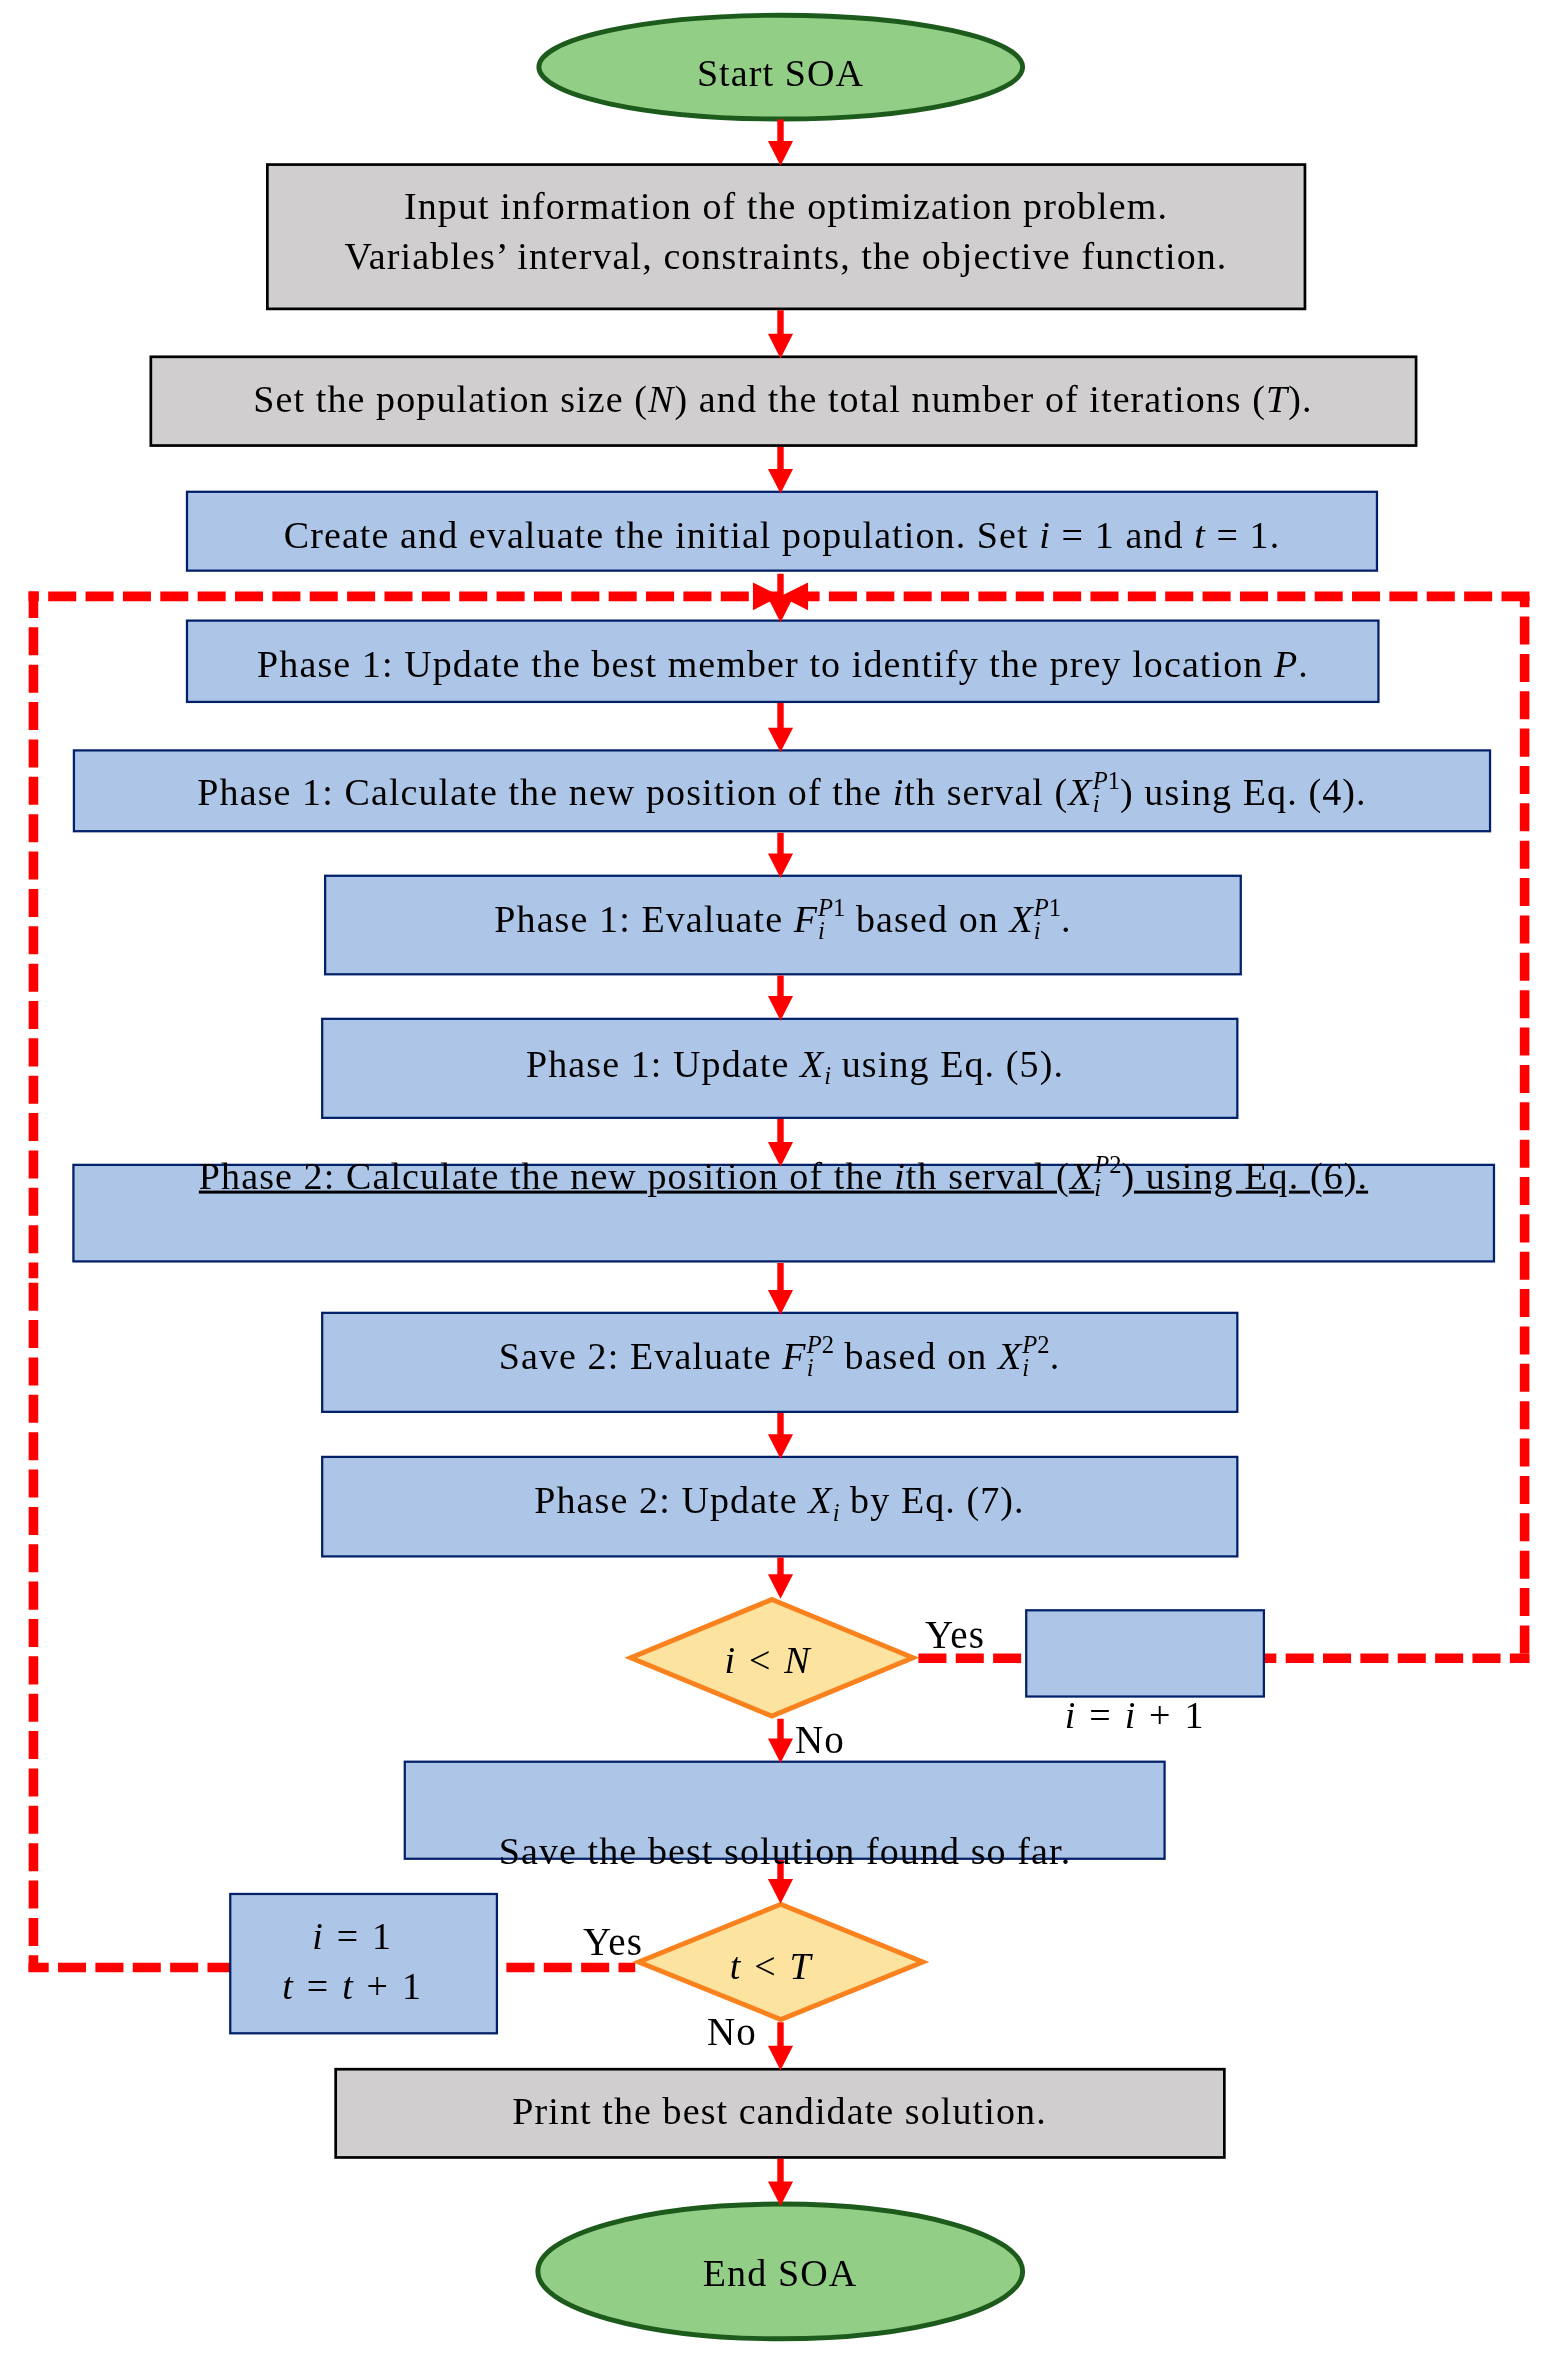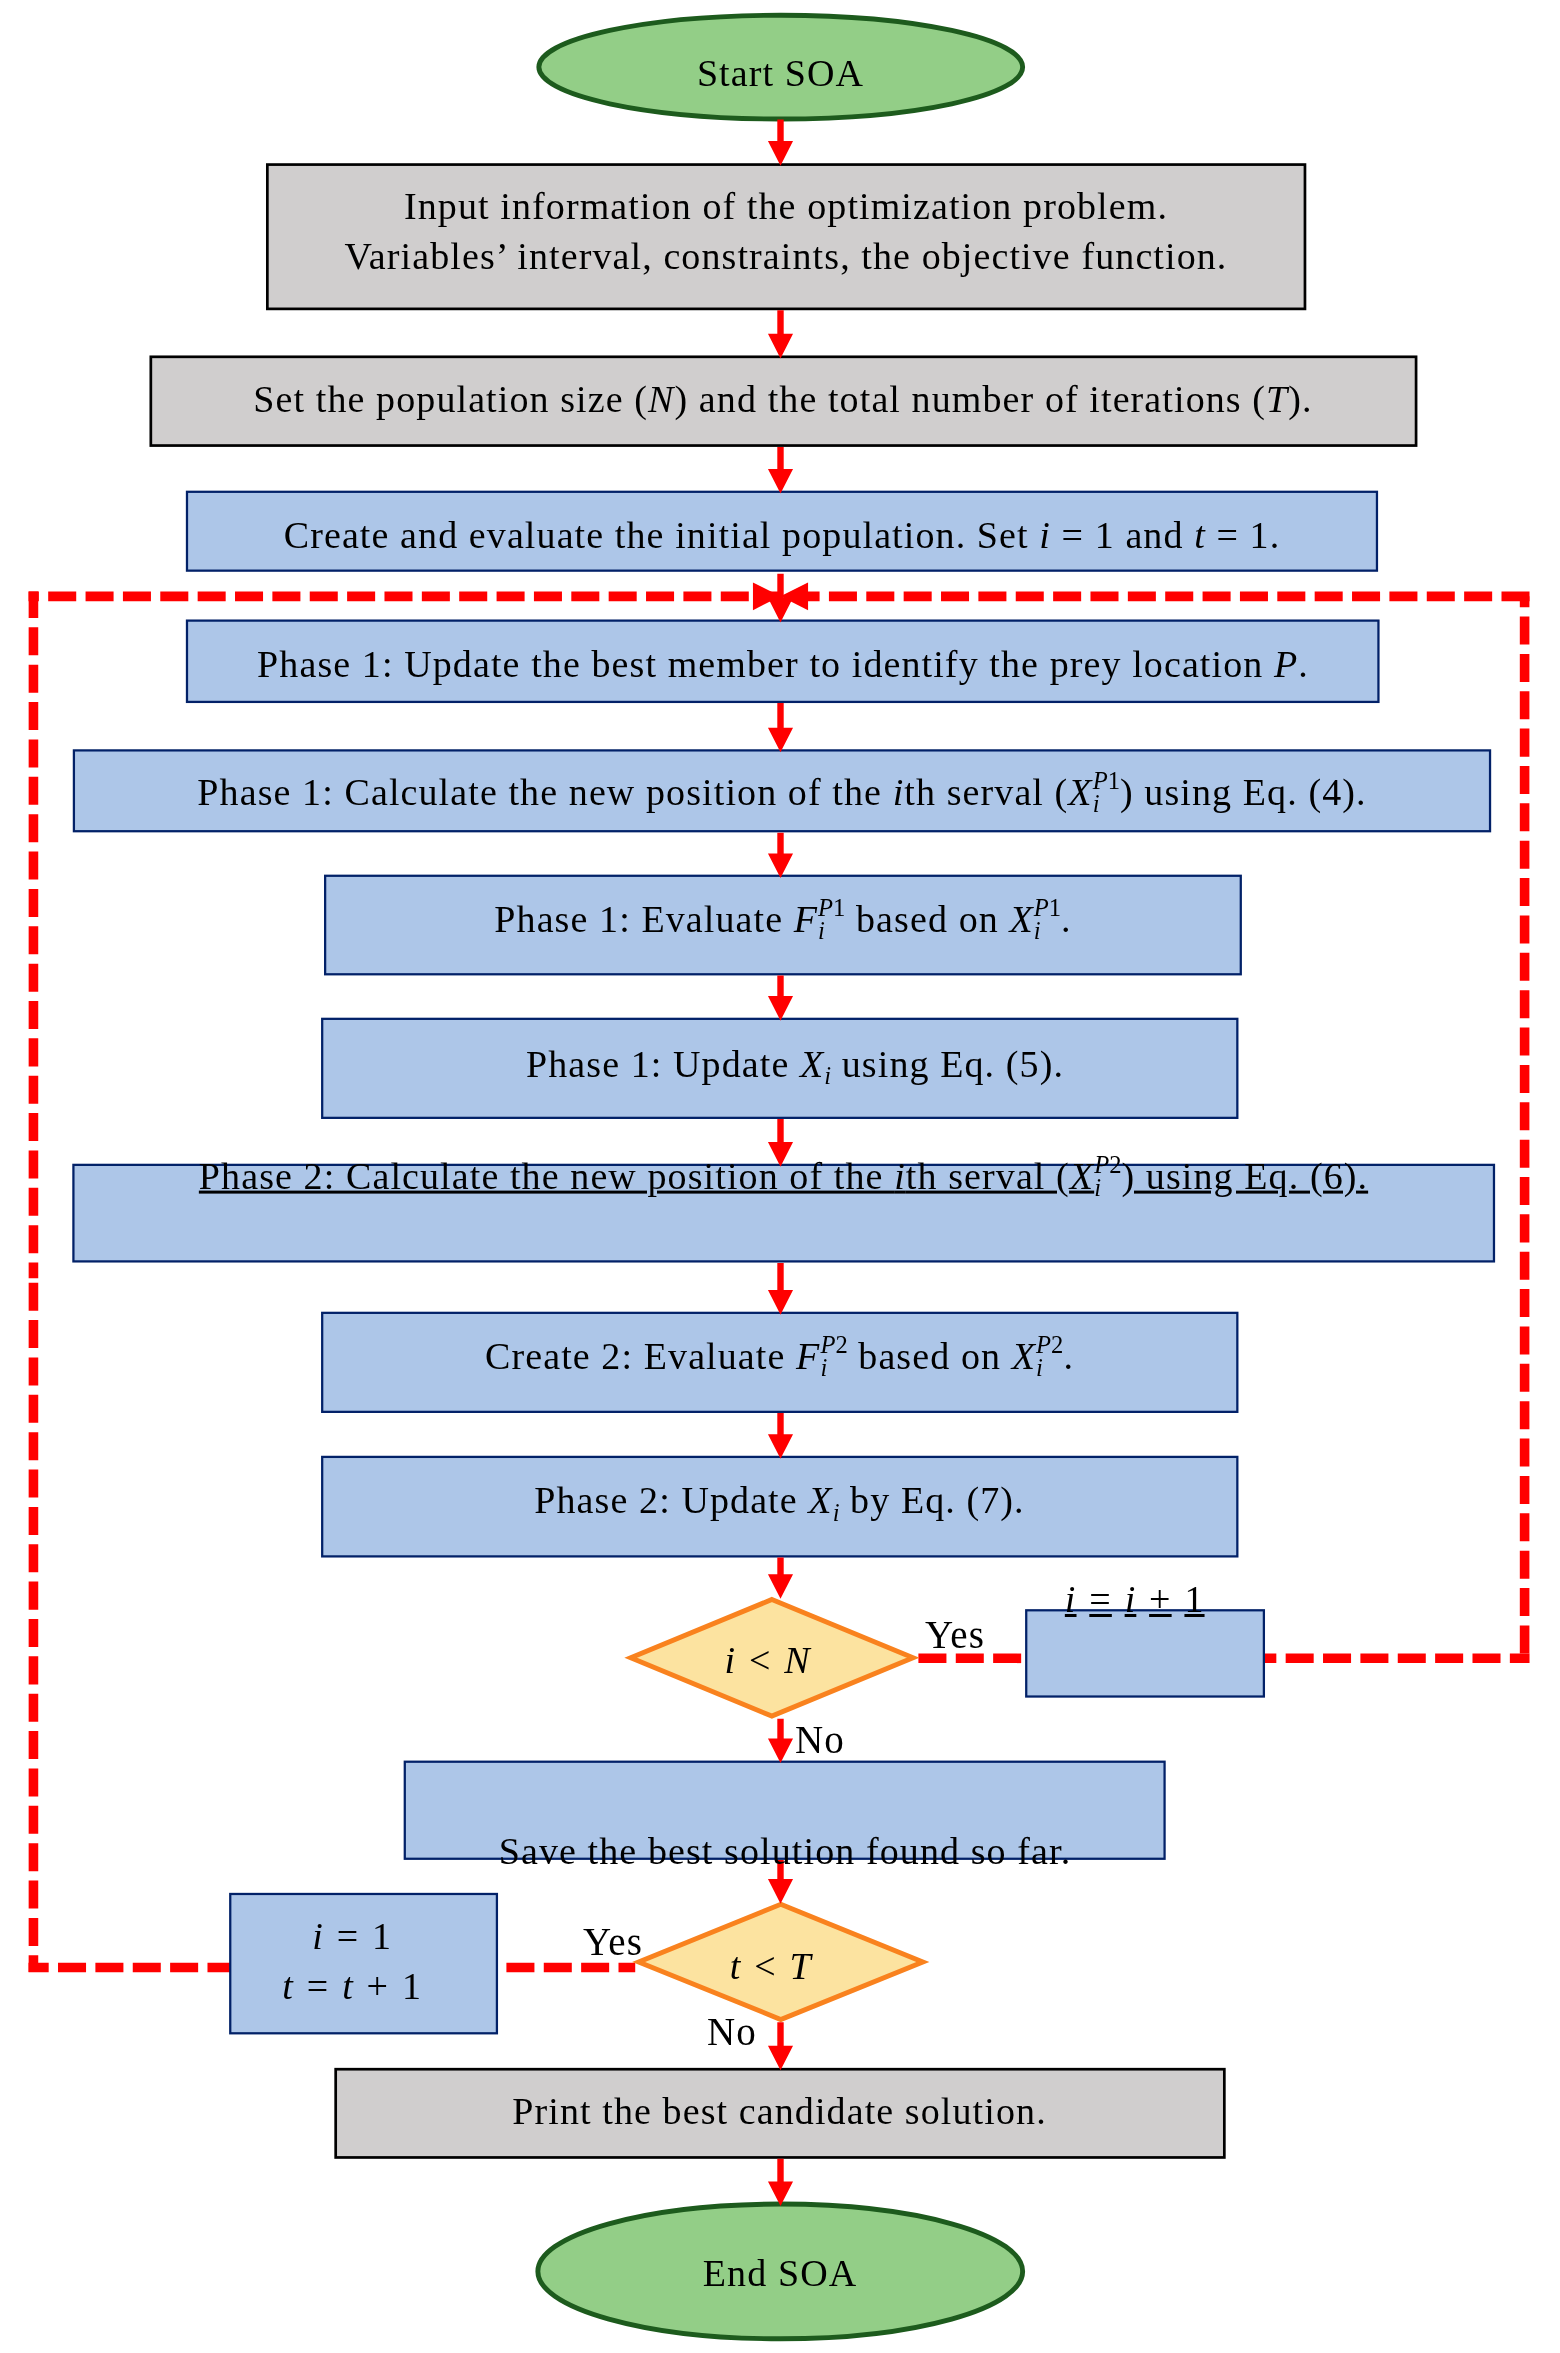--- a/index.html
+++ b/index.html
@@ -93,29 +93,29 @@
   <div class="node" style="left:324px;top:875px;width:918px;height:101px;transform:translate(0px,-7.4px);">
       <span><span>Phase 1: Evaluate </span><span class="it">F</span><span class="ss"><span class="sup"><span class="it">P</span><span>1</span></span><span class="sub">i</span></span><span> based on </span><span class="it">X</span><span class="ss"><span class="sup"><span class="it">P</span><span>1</span></span><span class="sub">i</span></span><span>.</span></span>
     </div>
   <div class="node" style="left:321px;top:1018px;width:917px;height:101px;transform:translate(0px,-5.4px);padding-left:31px;">
       <span><span>Phase 1: Update </span><span class="it">X</span><span class="ss nosup"><span class="sub">i</span></span><span> using Eq. (5).</span></span>
     </div>
   <div class="node" style="left:72px;top:1132px;width:1423px;height:99px;transform:translate(0px,-6.4px);text-decoration:underline;">
       <span><span>Phase 2: Calculate the new position of the </span><span class="it">i</span><span>th serval (</span><span class="it">X</span><span class="ss"><span class="sup"><span class="it">P</span><span>2</span></span><span class="sub">i</span></span><span>) using Eq. (6).</span></span>
     </div>
   <div class="node" style="left:321px;top:1312px;width:917px;height:101px;transform:translate(0px,-6.9px);">
-      <span><span>Create 2: Evaluate </span><span class="it">F</span><span class="ss"><span class="sup"><span class="it">P</span><span>2</span></span><span class="sub">i</span></span><span> based on </span><span class="it">X</span><span class="ss"><span class="sup"><span class="it">P</span><span>2</span></span><span class="sub">i</span></span><span>.</span></span>
+      <span><span>Save 2: Evaluate </span><span class="it">F</span><span class="ss"><span class="sup"><span class="it">P</span><span>2</span></span><span class="sub">i</span></span><span> based on </span><span class="it">X</span><span class="ss"><span class="sup"><span class="it">P</span><span>2</span></span><span class="sub">i</span></span><span>.</span></span>
     </div>
   <div class="node" style="left:321px;top:1456px;width:917px;height:102px;transform:translate(0px,-6.9px);align-items:center;">
       <span><span>Phase 2: Update </span><span class="it">X</span><span class="ss nosup"><span class="sub">i</span></span><span> by Eq. (7).</span></span>
     </div>
   <div class="node" style="left:624px;top:1597px;width:295px;height:122px;transform:translate(-3.9px,1.5px);">
       <span><span class="it">i</span><span style="display:inline-block;width:12.8px"></span><span>&lt;</span><span style="display:inline-block;width:12.8px"></span><span class="it">N</span></span>
     </div>
-  <div class="node" style="left:1025px;top:1556px;width:240px;height:88px;transform:translate(-10.3px,-1px);text-decoration:underline;">
+  <div class="node" style="left:1025px;top:1672px;width:240px;height:88px;transform:translate(-10.3px,-1px);">
       <span><span class="it">i</span><span style="display:inline-block;width:12.8px"></span><span>=</span><span style="display:inline-block;width:12.8px"></span><span class="it">i</span><span style="display:inline-block;width:12.8px"></span><span>+</span><span style="display:inline-block;width:12.8px"></span><span>1</span></span>
     </div>
   <div class="node" style="left:404px;top:1808px;width:762px;height:99px;transform:translate(0px,-6.9px);">
       <span><span>Save the best solution found so far.</span></span>
     </div>
   <div class="node" style="left:229px;top:1893px;width:269px;height:142px;transform:translate(-11.3px,-3.4px);">
       <span class="ml" style="line-height:50px">
         <span class="l"><span class="it">i</span><span style="display:inline-block;width:12.8px"></span><span>=</span><span style="display:inline-block;width:12.8px"></span><span>1</span></span>
         <span class="l"><span class="it">t</span><span style="display:inline-block;width:12.8px"></span><span>=</span><span style="display:inline-block;width:12.8px"></span><span class="it">t</span><span style="display:inline-block;width:12.8px"></span><span>+</span><span style="display:inline-block;width:12.8px"></span><span>1</span></span>
       </span>

